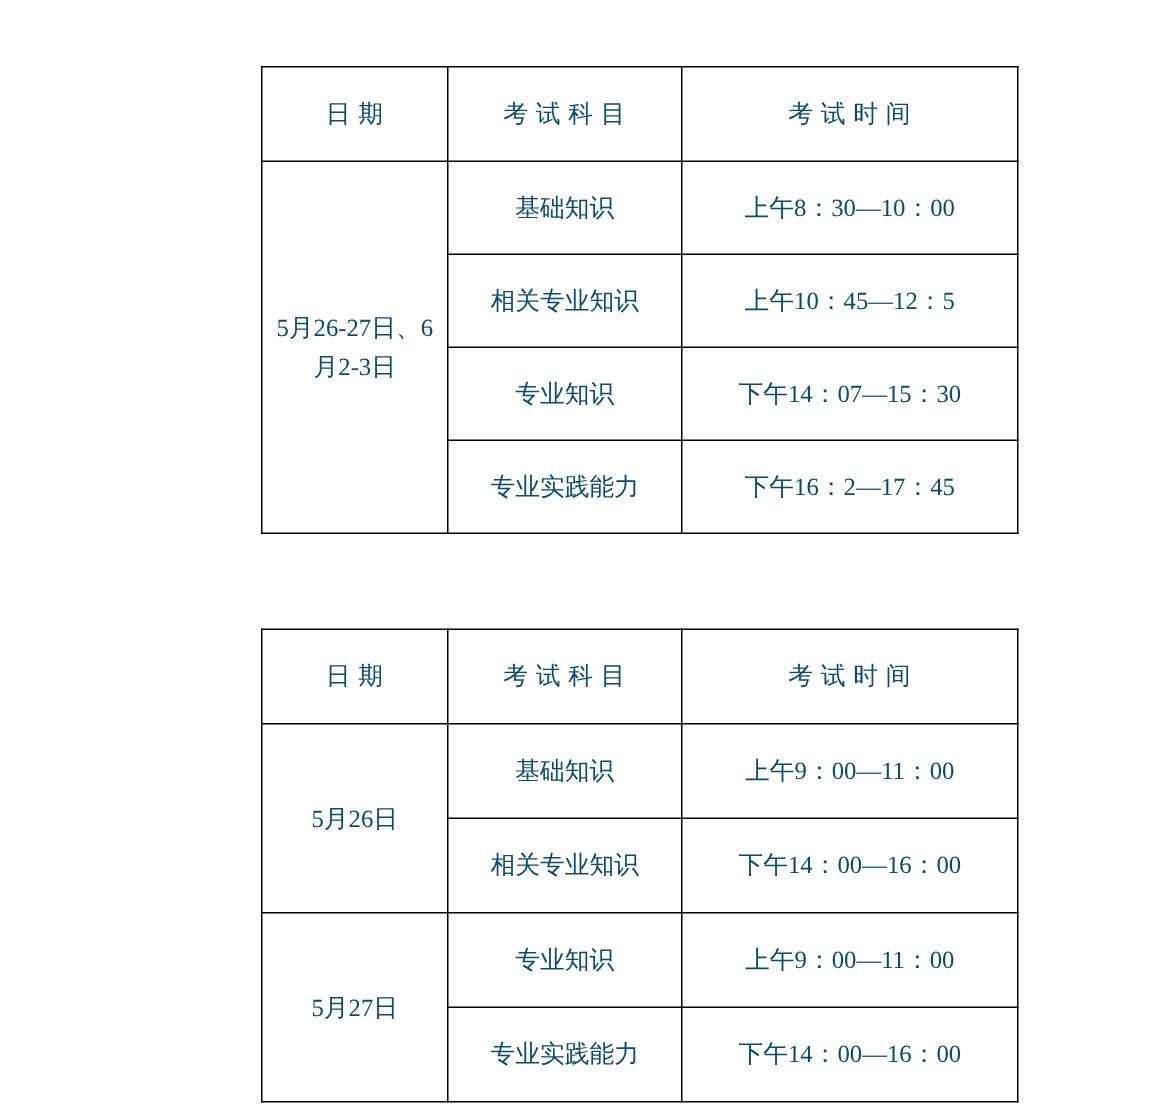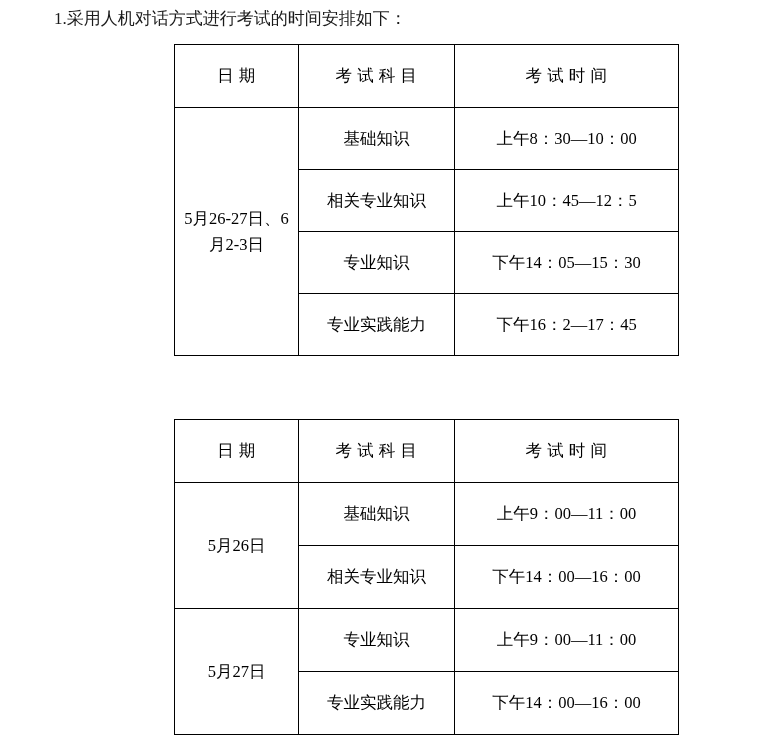--- a/index.html
+++ b/index.html
@@ -41,21 +41,21 @@
   table.sched {
     border-collapse: collapse;
     table-layout: fixed;
     background: #fff;
   }
   table.sched td {
     border: 1px solid #000;
     text-align: center;
     vertical-align: middle;
     font-size: 16.5px;
-    color: #000000;
+    color: #0c4a6e;
     padding: 0 4px;
   }
   .col-date  { width: 124px; }
   .col-subj  { width: 156px; }
   .col-time  { width: 224px; }
 
   #table-1 {
     position: absolute;
     left: 174px;
     top: 44px;
@@ -77,21 +77,20 @@
     line-height: 1.55;
     font-size: 16.5px;
     margin-left: 48px;
   }
 </style>
 </head>
 <body>
 
 <div class="page">
 
-  <p class="para" id="para-1">1.采用人机对话方式进行考试的时间安排如下：</p>
 
   <table class="sched" id="table-1">
     <colgroup>
       <col class="col-date">
         <col class="col-subj">
         <col class="col-time">
     </colgroup>
     <tbody>
       <tr>
         <td class="hdr">日    期</td>
@@ -102,21 +101,21 @@
         <td rowspan="4" class="date-multiline">5月26-27日、6月2-3日</td>
         <td>基础知识</td>
         <td>上午8：30—10：00</td>
       </tr>
       <tr>
         <td>相关专业知识</td>
         <td>上午10：45—12：5</td>
       </tr>
       <tr>
         <td>专业知识</td>
-        <td>下午14：05—15：30</td>
+        <td>下午14：07—15：30</td>
       </tr>
       <tr>
         <td>专业实践能力</td>
         <td>下午16：2—17：45</td>
       </tr>
     </tbody>
   </table>
 
 
   <table class="sched" id="table-2">

